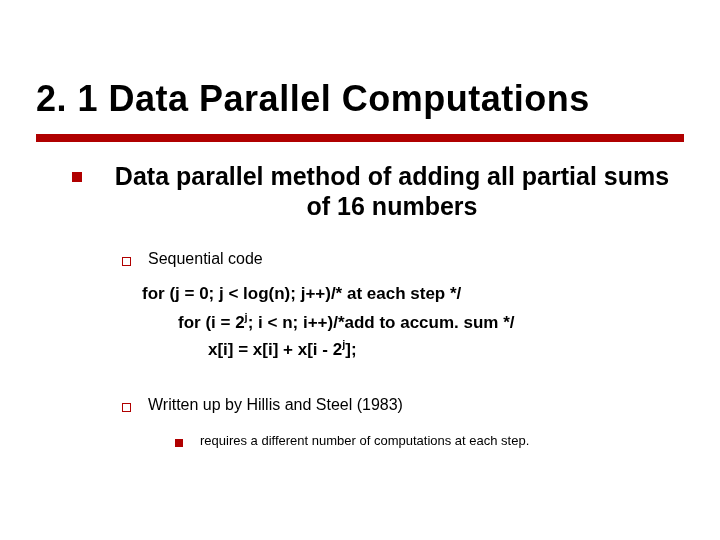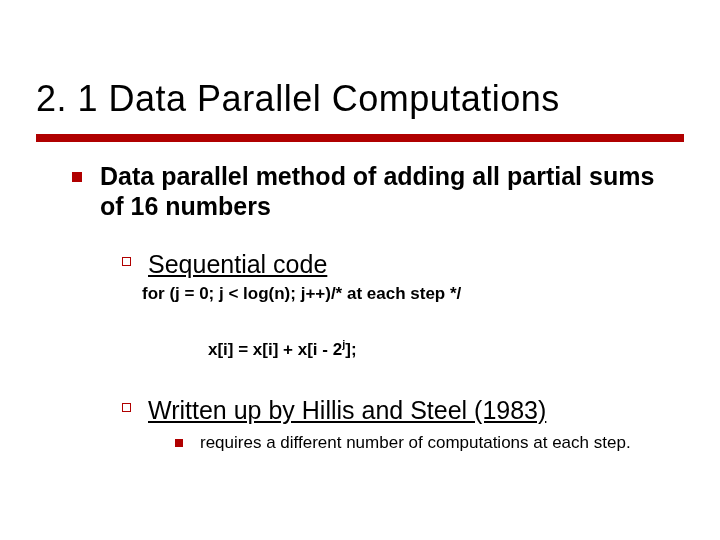--- a/index.html
+++ b/index.html
@@ -16,21 +16,21 @@
     position: relative;
     width: 720px;
     height: 540px;
     box-sizing: border-box;
   }
   .title {
     position: absolute;
     left: 36px;
     top: 78px;
     font-size: 36px;
-    font-weight: 400;
+    font-weight: 700;
     letter-spacing: 0.5px;
     white-space: nowrap;
   }
   .hr {
     position: absolute;
     left: 36px;
     top: 134px;
     width: 648px;
     height: 8px;
     background: #b00000;
@@ -42,37 +42,37 @@
     height: 10px;
     background: #b00000;
   }
   .lvl1-text {
     position: absolute;
     left: 100px;
     right: 36px;
     font-size: 25px;
     font-weight: 700;
     line-height: 1.18;
+    text-align: center;
   }
   .lvl2-bullet {
     position: absolute;
     left: 122px;
     width: 9px;
     height: 9px;
     border: 1.4px solid #b00000;
     box-sizing: border-box;
   }
   .lvl2-text {
     position: absolute;
     left: 148px;
     right: 36px;
-    font-size: 25px;
+    font-size: 16px;
     font-weight: 400;
     line-height: 1.2;
-    text-decoration: underline;
   }
   .code-line {
     position: absolute;
     font-family: Arial, Helvetica, sans-serif;
     font-size: 17px;
     font-weight: 700;
     white-space: nowrap;
   }
   .sup {
     font-size: 11px;
@@ -81,39 +81,42 @@
   }
   .lvl3-bullet {
     position: absolute;
     width: 8px;
     height: 8px;
     background: #b00000;
   }
   .lvl3-text {
     position: absolute;
     font-family: Arial, Helvetica, sans-serif;
-    font-size: 17px;
+    font-size: 13px;
     font-weight: 400;
     white-space: nowrap;
   }
 </style>
 </head>
 <body>
 <div class="slide">
 
   <div class="title">2. 1 Data Parallel Computations</div>
   <div class="hr"></div>
 
   <div class="lvl1-bullet" style="top:172px"></div>
   <div class="lvl1-text" style="top:162px">Data parallel method of adding all partial sums of 16 numbers</div>
 
   <div class="lvl2-bullet" style="top:257px"></div>
   <div class="lvl2-text" style="top:249px">Sequential code</div>
 
   <div class="code-line" style="left:142px; top:284px">for (j = 0; j &lt; log(n); j++)/* at each step */</div>
+  <div class="code-line" style="left:178px; top:311px">
+    <span>for (i = 2</span><span class="sup">j</span><span>; i &lt; n; i++)/*add to accum. sum */</span>
+  </div>
   <div class="code-line" style="left:208px; top:338px">
     <span>x[i] = x[i] + x[i - 2</span><span class="sup">j</span><span>];</span>
   </div>
 
   <div class="lvl2-bullet" style="top:403px"></div>
   <div class="lvl2-text" style="top:395px">Written up by Hillis and Steel (1983)</div>
 
   <div class="lvl3-bullet" style="left:175px; top:439px"></div>
   <div class="lvl3-text" style="left:200px; top:433px">requires a different number of computations at each step.</div>
 

